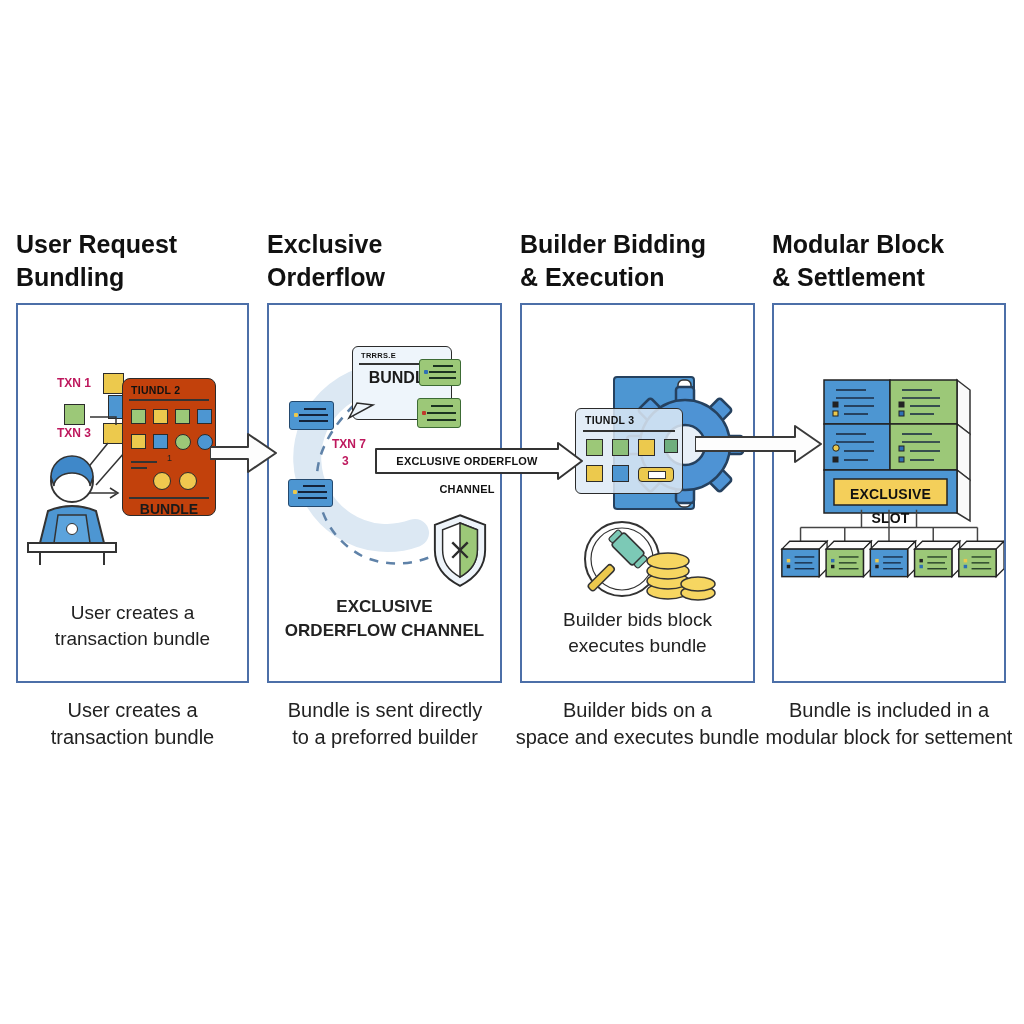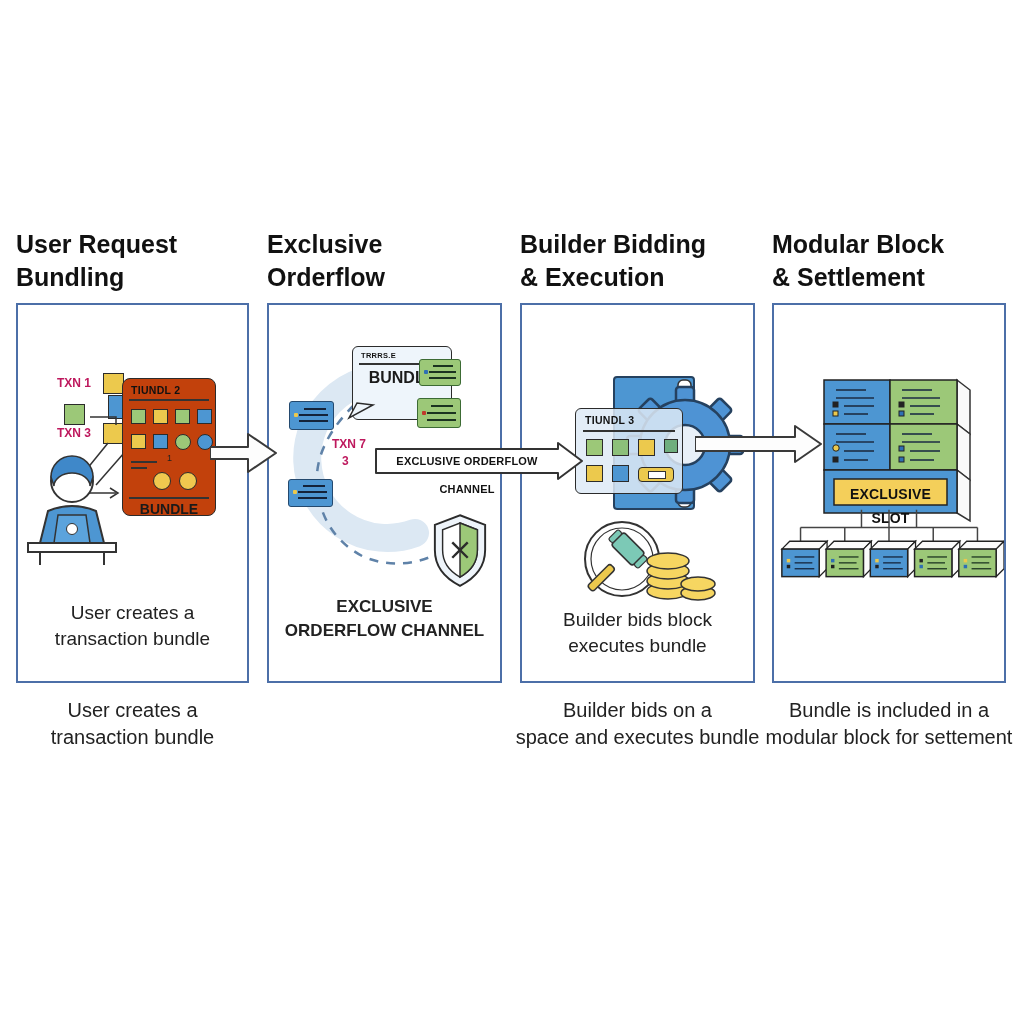--- a/index.html
+++ b/index.html
@@ -340,18 +340,20 @@
     <polygon points="2,8 184,8 184,2 208,20 184,38 184,32 2,32" fill="#ffffff" stroke="#333" stroke-width="2" stroke-linejoin="round"></polygon>
   </svg>
   <div class="abs" style="left:378px;top:447px;width:178px;height:28px;line-height:28px;text-align:center;font-size:11px;font-weight:bold;color:#111;letter-spacing:0.2px">EXCLUSIVE ORDERFLOW CHANNEL</div>
 
   <svg class="abs" style="left:695px;top:424px" width="130" height="40" viewBox="0 0 130 40">
     <polygon points="0,13 100,13 100,2 126,20 100,38 100,27 0,27" fill="#fdfdfd" stroke="#3a3a3a" stroke-width="2" stroke-linejoin="round"></polygon>
   </svg>
 
   <div class="caption" style="left:0;width:265px">User creates a
 transaction bundle</div>
+  <div class="caption" style="left:255px;width:260px">Bundle is sent directly
+to a preforred builder</div>
   <div class="caption" style="left:755px;width:268px">Bundle is included in a
 modular block for settement</div>
   <div class="caption" style="left:500px;width:275px">Builder bids on a
 space and executes bundle</div>
 
 </div>
 
 </body></html>

